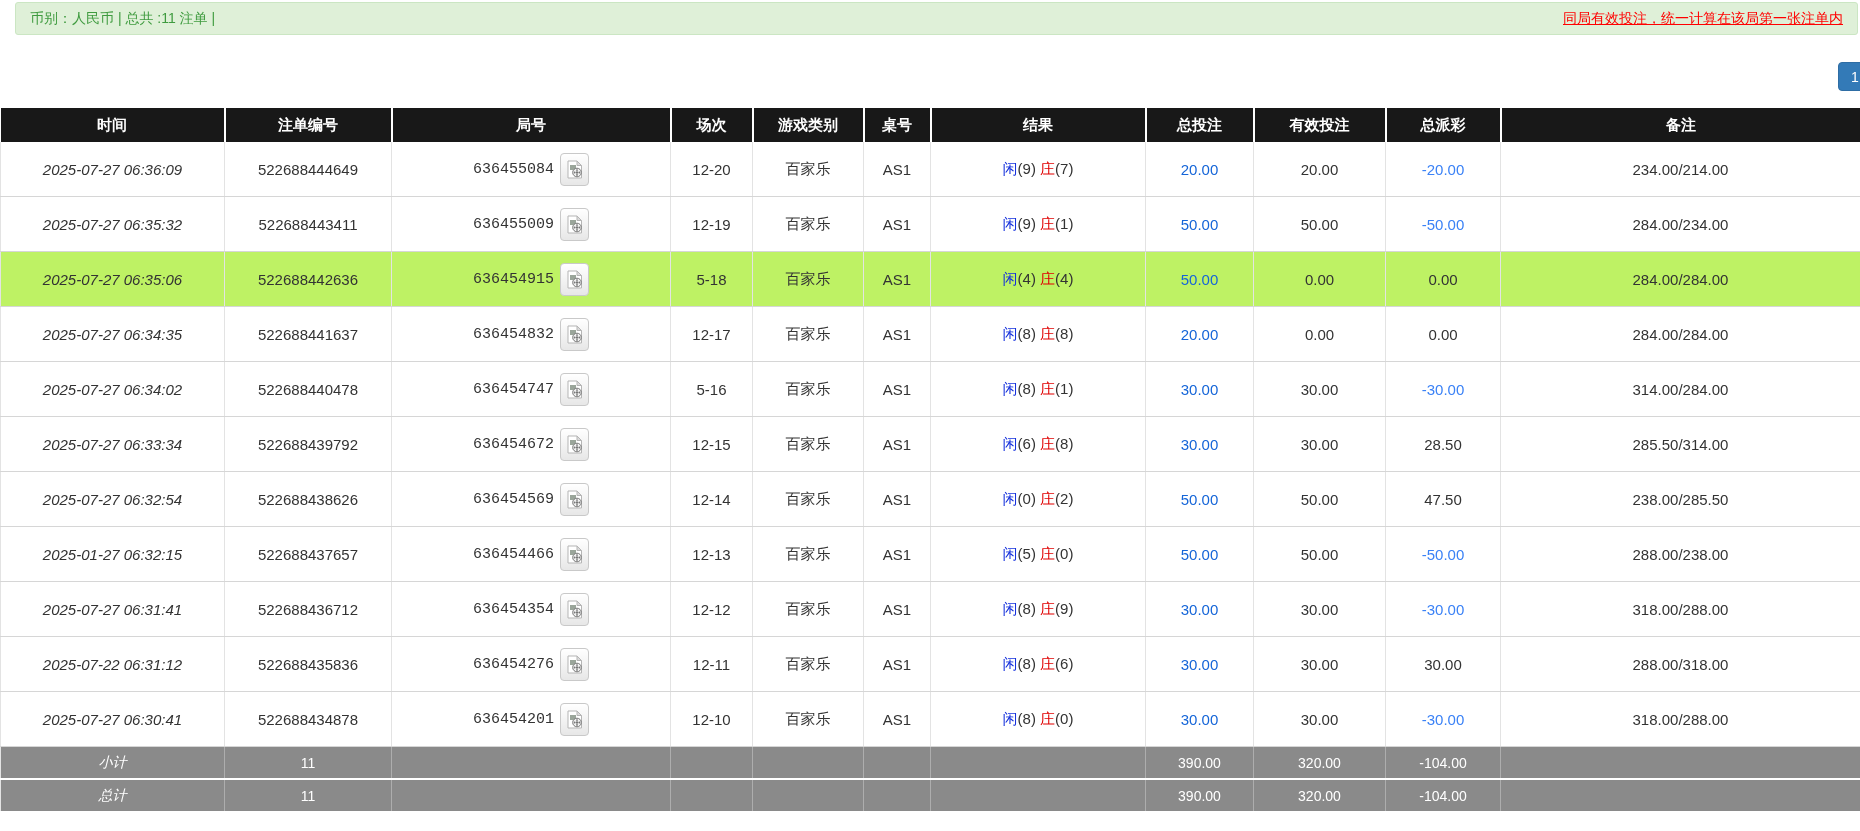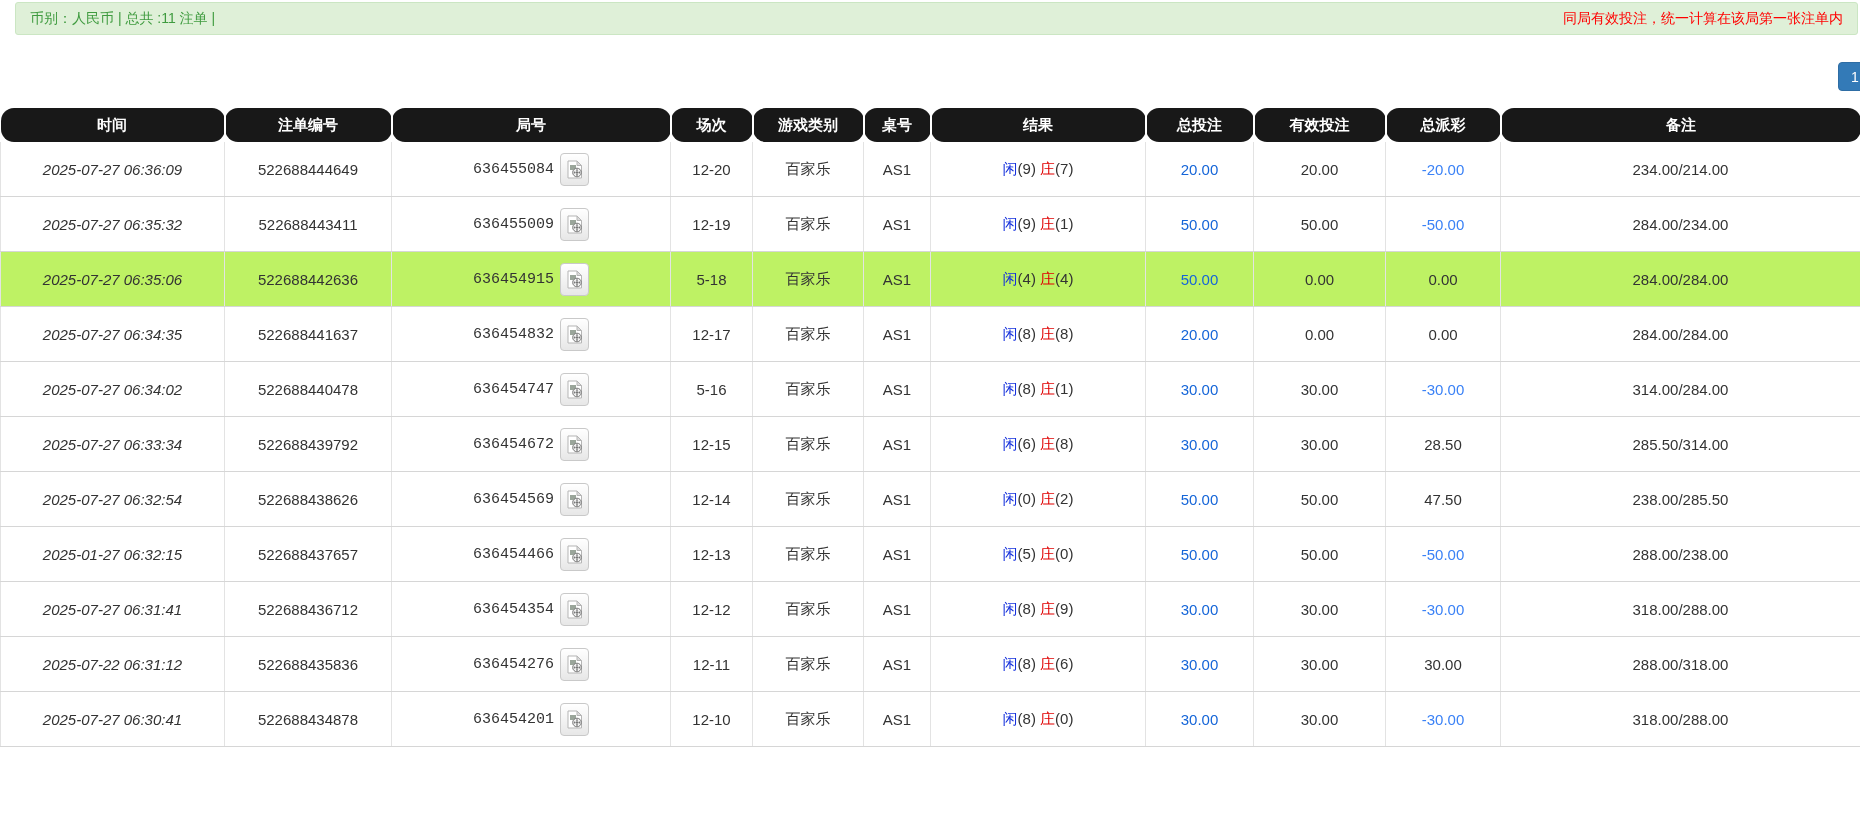--- a/index.html
+++ b/index.html
@@ -8,39 +8,39 @@
     background:#ffffff;font-family:"Liberation Sans", sans-serif;
   }
   
   .topbar{
     position:absolute;top:2px;left:2px;right:2px;height:31px;
     background:#dff0d8;border:1px solid #cbe6c3;border-radius:3px;
     display:flex;align-items:center;justify-content:space-between;
     padding:0 14px;font-size:14px;margin-left:13px;
   }
   .topbar .left-txt{color:#3f9b3f;}
-  .topbar .right-txt{color:#ff0000;}
+  .topbar .right-txt{color:#ff0000;text-decoration:underline;}
 
   
   .page-btn{
     position:absolute;top:62px;right:-12px;width:34px;height:29px;
     background:#337ab7;border:1px solid #2e6da4;border-radius:4px;
     color:#ffffff;font-size:14px;display:flex;align-items:center;
     justify-content:center;cursor:pointer;box-sizing:border-box;
   }
 
   
   table{
     position:absolute;top:108px;left:0;width:1860px;
     border-collapse:collapse;table-layout:fixed;
     font-size:15px;color:#333333;
   }
   thead th{
     background:#181818;color:#ffffff;font-weight:bold;height:34px;
-    font-size:15px;padding:0;border-radius:13px;
+    font-size:15px;padding:0;
   }
   thead th:not(:last-child){border-right:2px solid #ffffff;}
   tbody td{
     height:54px;text-align:center;background:#ffffff;
     border-bottom:1px solid #d6d6d6;border-right:1px solid #e3e3e3;
     padding:0 4px;overflow:hidden;white-space:nowrap;
   }
   tbody td:first-child{border-left:1px solid #e3e3e3;font-style:italic;}
   tr.hl td{background:#bef264;}
   tr.sum td{
@@ -424,14 +424,40 @@
         </td>
         <td>12-10</td>
         <td>百家乐</td>
         <td>AS1</td>
         <td><span class="p-label">闲</span><span>(8) </span><span class="b-label">庄</span><span>(0)</span></td>
         <td><span class="amt-link">30.00</span></td>
         <td>30.00</td>
         <td class="neg">-30.00</td>
         <td>318.00/288.00</td>
       </tr>
+      <tr class="sum">
+        <td>小计</td>
+        <td>11</td>
+        <td></td>
+        <td></td>
+        <td></td>
+        <td></td>
+        <td></td>
+        <td>390.00</td>
+        <td>320.00</td>
+        <td class="sum-neg">-104.00</td>
+        <td></td>
+      </tr>
+      <tr class="sum">
+        <td>总计</td>
+        <td>11</td>
+        <td></td>
+        <td></td>
+        <td></td>
+        <td></td>
+        <td></td>
+        <td>390.00</td>
+        <td>320.00</td>
+        <td class="sum-neg">-104.00</td>
+        <td></td>
+      </tr>
     </tbody>
 </table>
 
 </body></html>

